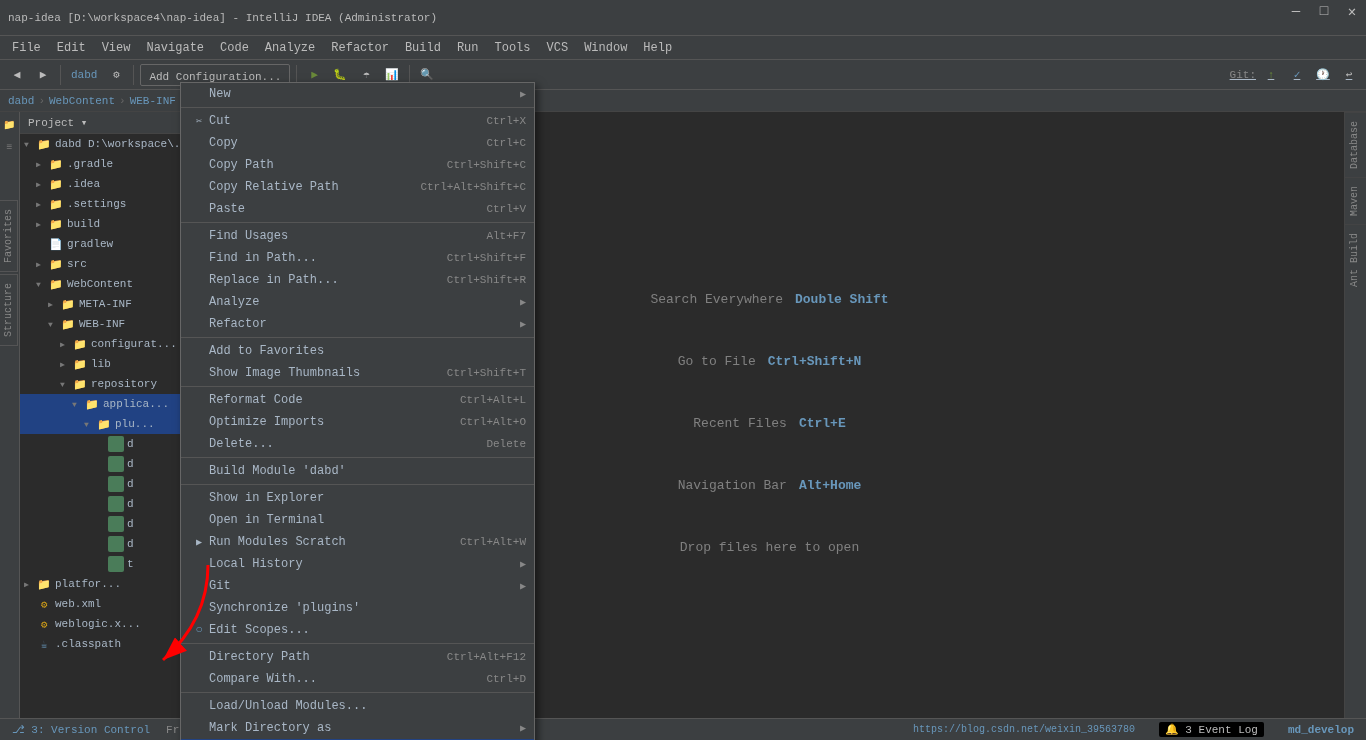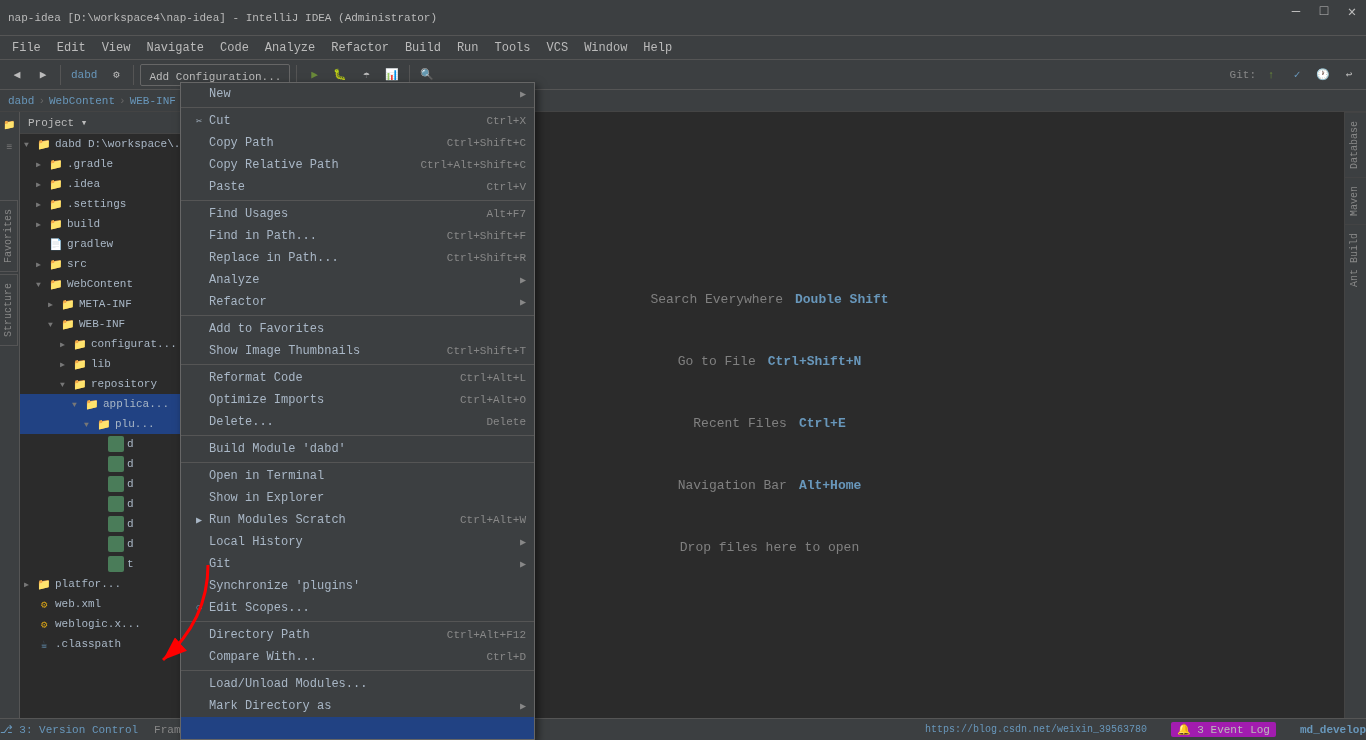--- a/index.html
+++ b/index.html
@@ -264,32 +264,32 @@
     #status-bar {
       position: absolute;
       bottom: 0;
       left: 0;
       right: 0;
       height: 22px;
       background: #3c3f41;
       border-top: 1px solid #555;
       display: flex;
       align-items: center;
-      padding: 0 0;
+      padding: 0 12px;
       font-size: 11px;
       color: #888;
     }
     #status-right {
       margin-left: auto;
       display: flex;
       gap: 24px;
       align-items: center;
     }
     .status-event-log {
-      background: #a21caf;
+      background: #000000;
       padding: 1px 6px;
       border-radius: 2px;
       color: #bbbbbb;
       cursor: pointer;
     }
 
     
     #left-tabs {
       position: absolute;
       left: 0;
@@ -349,21 +349,21 @@
   <div id="add-config-btn">
     <span>Add Configuration...</span>
   </div>
   <div class="toolbar-sep"></div>
   <div class="toolbar-btn" style="color:#6a8a3a;">▶</div>
   <div class="toolbar-btn" style="color:#6897bb;">🐛</div>
   <div class="toolbar-btn">☂</div>
   <div class="toolbar-btn">📊</div>
   <div class="toolbar-sep"></div>
   <div class="toolbar-btn">🔍</div>
-  <div style="margin-left:auto; display:flex; align-items:center; gap:4px;">
+  <div style="margin-left:auto; display:flex; align-items:center; gap:4px;text-decoration:underline;">
     <span style="color:#888; font-size:11px;">Git:</span>
     <div class="toolbar-btn" style="color:#6a8a3a;">↑</div>
     <div class="toolbar-btn" style="color:#6897bb;">✓</div>
     <div class="toolbar-btn">🕐</div>
     <div class="toolbar-btn">↩</div>
   </div>
 </div>
 
 <div id="breadcrumb">
   <span class="breadcrumb-item">dabd</span>
@@ -563,20 +563,25 @@
     <span class="ctx-arrow">▶</span>
   </div>
   <div class="ctx-separator"></div>
   <div class="ctx-item">
     <span class="ctx-icon">✂</span>
     <span class="ctx-label">Cut</span>
     <span class="ctx-shortcut">Ctrl+X</span>
   </div>
   <div class="ctx-item">
     <span class="ctx-icon"></span>
+    <span class="ctx-label">Copy</span>
+    <span class="ctx-shortcut">Ctrl+C</span>
+  </div>
+  <div class="ctx-item">
+    <span class="ctx-icon"></span>
     <span class="ctx-label">Copy Path</span>
     <span class="ctx-shortcut">Ctrl+Shift+C</span>
   </div>
   <div class="ctx-item">
     <span class="ctx-icon"></span>
     <span class="ctx-label">Copy Relative Path</span>
     <span class="ctx-shortcut">Ctrl+Alt+Shift+C</span>
   </div>
   <div class="ctx-item">
     <span class="ctx-icon"></span>
@@ -636,25 +641,25 @@
     <span class="ctx-shortcut">Delete</span>
   </div>
   <div class="ctx-separator"></div>
   <div class="ctx-item">
     <span class="ctx-icon"></span>
     <span class="ctx-label">Build Module 'dabd'</span>
   </div>
   <div class="ctx-separator"></div>
   <div class="ctx-item">
     <span class="ctx-icon"></span>
+    <span class="ctx-label">Show in Explorer</span>
+  </div>
+  <div class="ctx-item">
+    <span class="ctx-icon"></span>
     <span class="ctx-label">Open in Terminal</span>
-  </div>
-  <div class="ctx-item">
-    <span class="ctx-icon"></span>
-    <span class="ctx-label">Show in Explorer</span>
   </div>
   <div class="ctx-item">
     <span class="ctx-icon">▶</span>
     <span class="ctx-label">Run Modules Scratch</span>
     <span class="ctx-shortcut">Ctrl+Alt+W</span>
   </div>
   <div class="ctx-item">
     <span class="ctx-icon"></span>
     <span class="ctx-label">Local History</span>
     <span class="ctx-arrow">▶</span>

